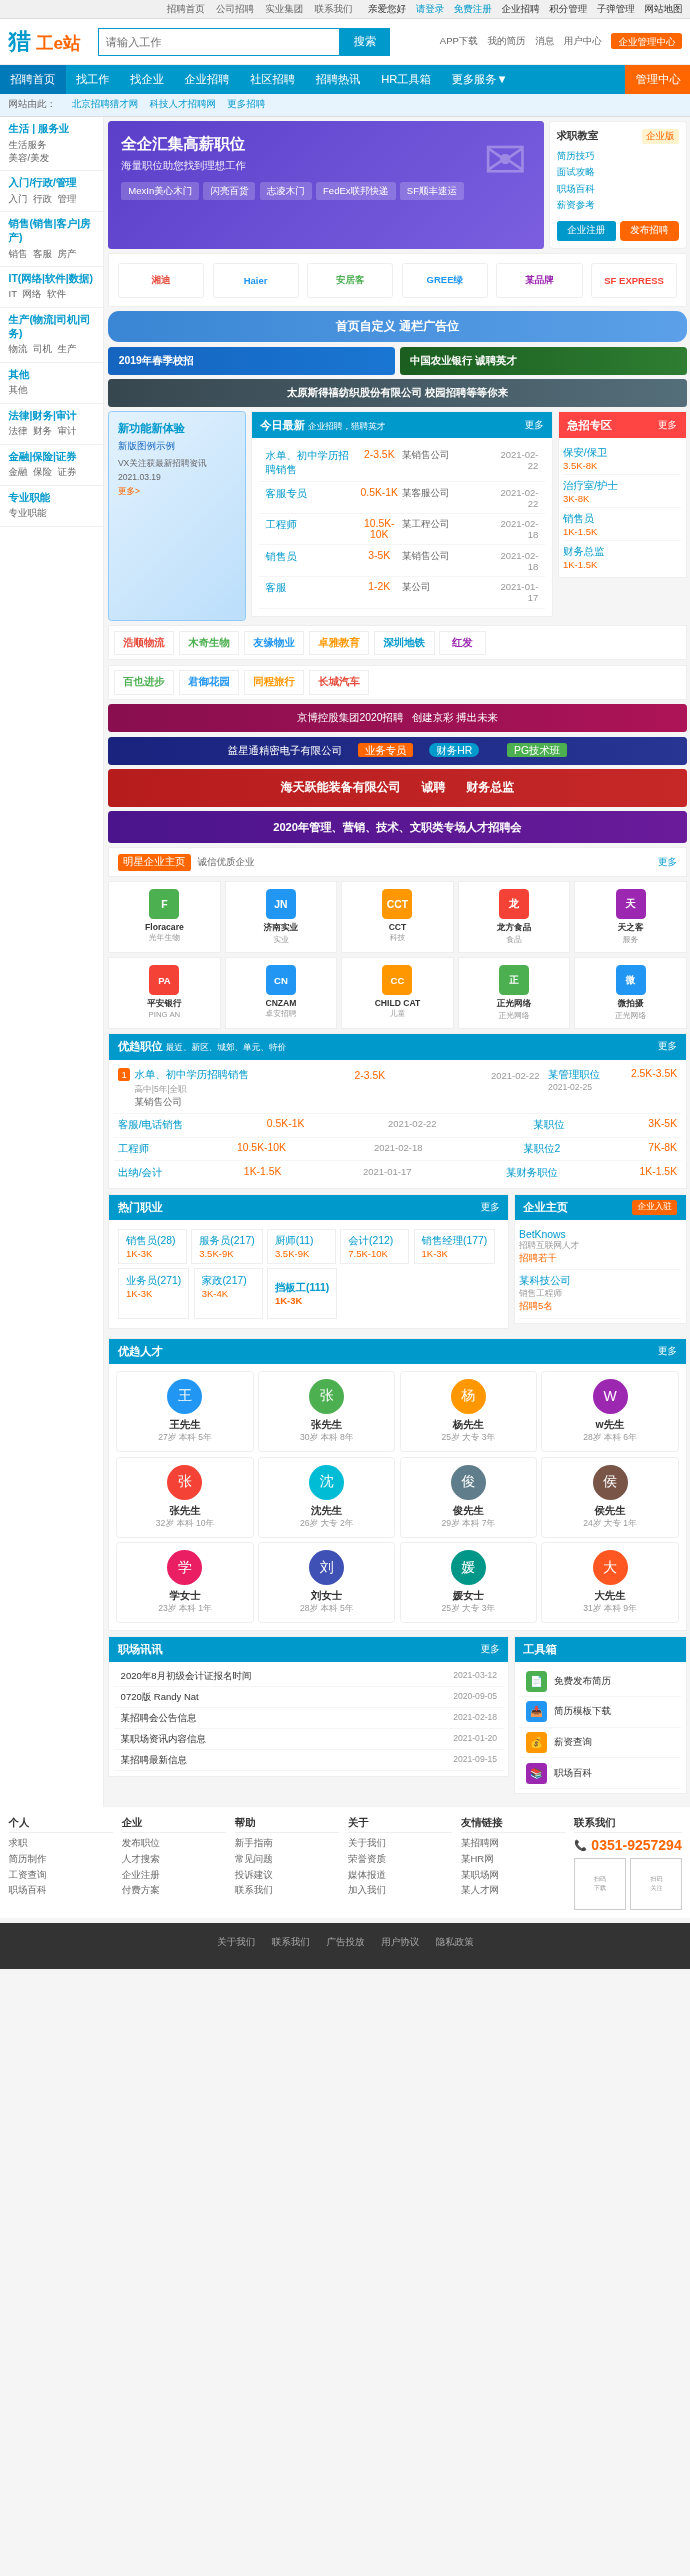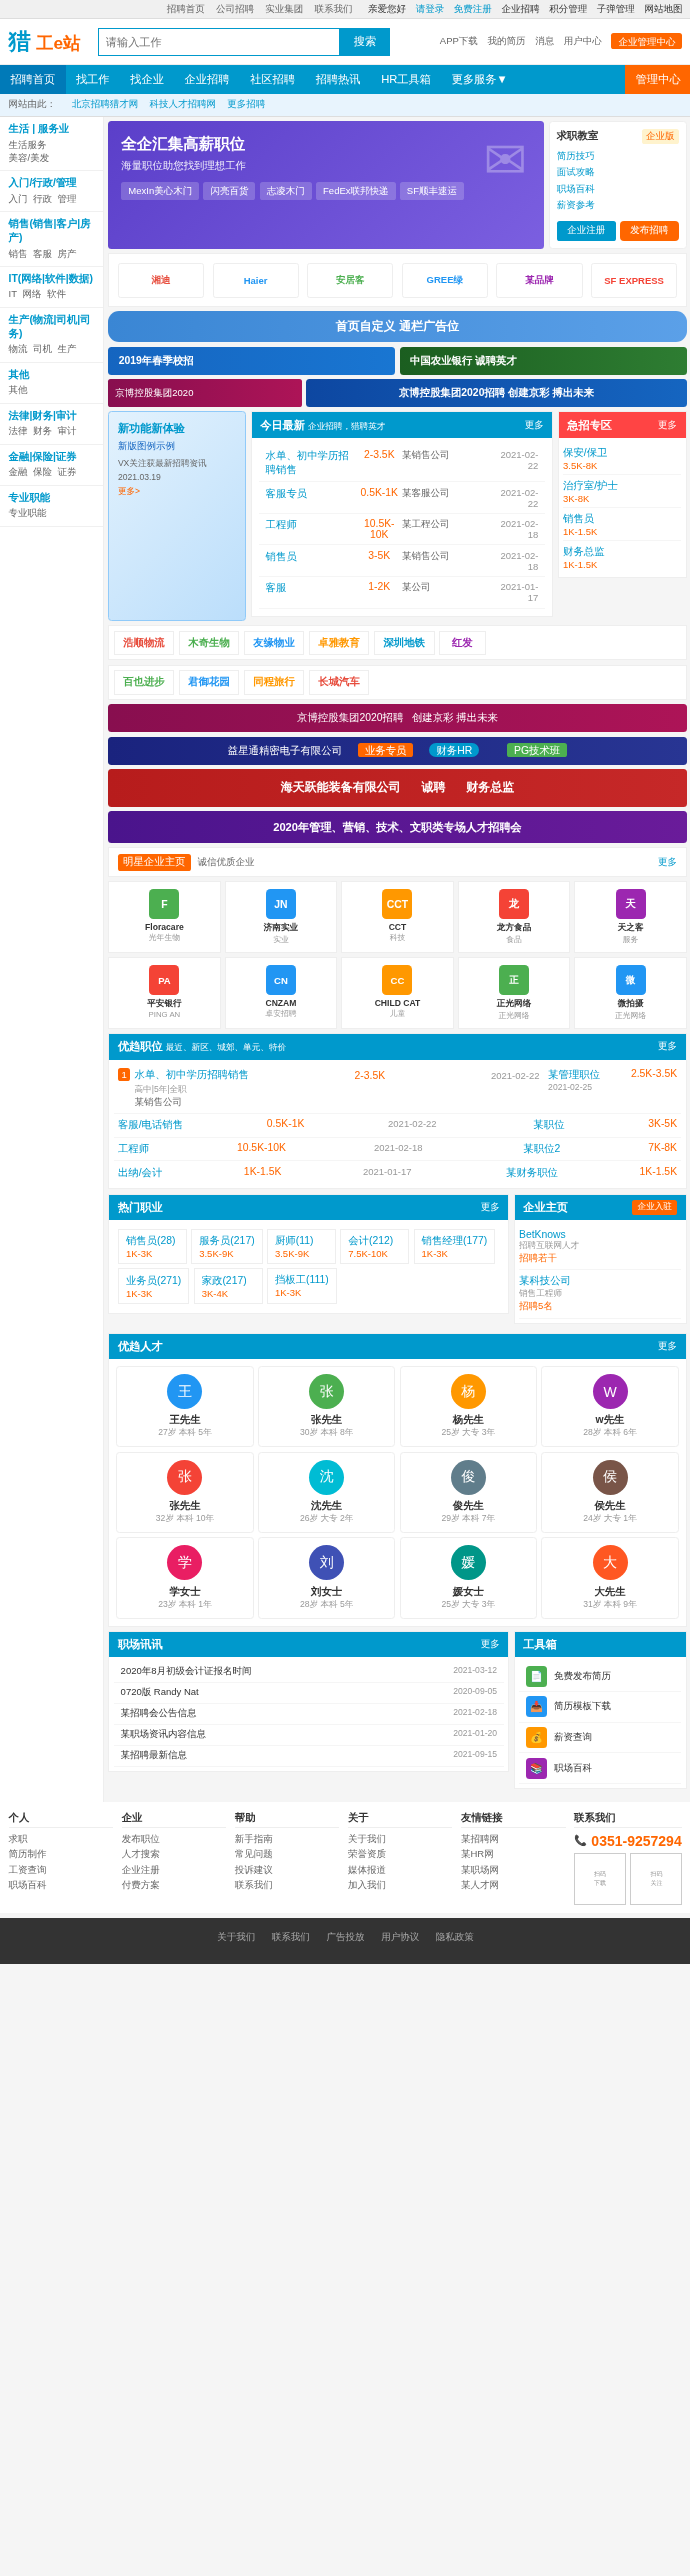--- a/index.html
+++ b/index.html
@@ -281,27 +281,22 @@
 
     <div style="display:flex;gap:4.3px;margin-bottom:4.3px;">
       <div style="flex:1;background:linear-gradient(90deg,#1565c0,#1976d2);color:#fff;padding:7px 10.4px;border-radius:3.5px;font-size:10.4px;font-weight:bold;">
         2019年春季校招
       </div>
       <div style="flex:1;background:linear-gradient(90deg,#1b5e20,#2e7d32);color:#fff;padding:7px 10.4px;border-radius:3.5px;font-size:10.4px;font-weight:bold;">
         中国农业银行 诚聘英才
       </div>
     </div>
 
-    <div style="display:flex;gap:4.3px;margin-bottom:4.3px;">
-      <div style="flex:1;background:linear-gradient(90deg,#880e4f,#ad1457);padding:2.6px 7px;border-radius:2.6px;display:flex;align-items:center;">
-        <span style="color:#fff;font-size:9.5px;">京博控股集团2020</span>
-      </div>
-      <div style="flex:2;background:linear-gradient(90deg,#0d47a1,#1565c0);color:#fff;padding:7px 10.4px;border-radius:3.5px;font-size:10.4px;font-weight:bold;text-align:center;">京博控股集团2020招聘 创建京彩 搏出未来</div>
-    </div>
-
+
+    <div class="ad-banner" style="background:linear-gradient(90deg,#37474f,#546e7a);margin-bottom:4.3px;padding:7px 13px;font-size:10.4px;">太原斯得禧纺织股份有限公司 校园招聘等等你来</div>
 
     <div class="new-feature">
       <div style="width:138px;background:linear-gradient(135deg,#e3f2fd,#bbdefb);padding:8.6px;border-radius:3.5px;border:0.9px solid #90caf9;">
         <div style="font-size:11.2px;font-weight:bold;color:#0099cc;margin-bottom:4.3px;">新功能新体验</div>
         <div style="font-size:9.5px;color:#1565c0;margin-bottom:4.3px;">新版图例示例</div>
         <div style="font-size:8.6px;color:#666;">VX关注获最新招聘资讯</div>
         <div style="font-size:8.6px;color:#666;margin-top:2.6px;">2021.03.19</div>
         <div style="font-size:8.6px;color:#ff6600;margin-top:4.3px;cursor:pointer;">更多&gt;</div>
       </div>
       <div style="flex:1;">
@@ -581,21 +576,21 @@
                 <div style="font-size:9.5px;color:#ff6600;">1K-3K</div>
               </div>
               <div style="border:0.9px solid #eee;padding:4.3px 7px;min-width:69px;">
                 <div style="font-size:10.4px;color:#0099cc;">业务员(271)</div>
                 <div style="font-size:9.5px;color:#ff6600;">1K-3K</div>
               </div>
               <div style="border:0.9px solid #eee;padding:4.3px 7px;min-width:69px;">
                 <div style="font-size:10.4px;color:#0099cc;">家政(217)</div>
                 <div style="font-size:9.5px;color:#ff6600;">3K-4K</div>
               </div>
-              <div style="border:0.9px solid #eee;padding:4px 7px;min-width:69px;">
+              <div style="border:0.9px solid #eee;padding:12px 7px;min-width:69px;font-weight:bold;">
                 <div style="font-size:10.4px;color:#0099cc;">挡板工(111)</div>
                 <div style="font-size:9.5px;color:#ff6600;">1K-3K</div>
               </div>
             </div>
           </div>
         </div>
       </div>
       <div class="col-right">
         <div class="section-box">
           <div class="section-header">

